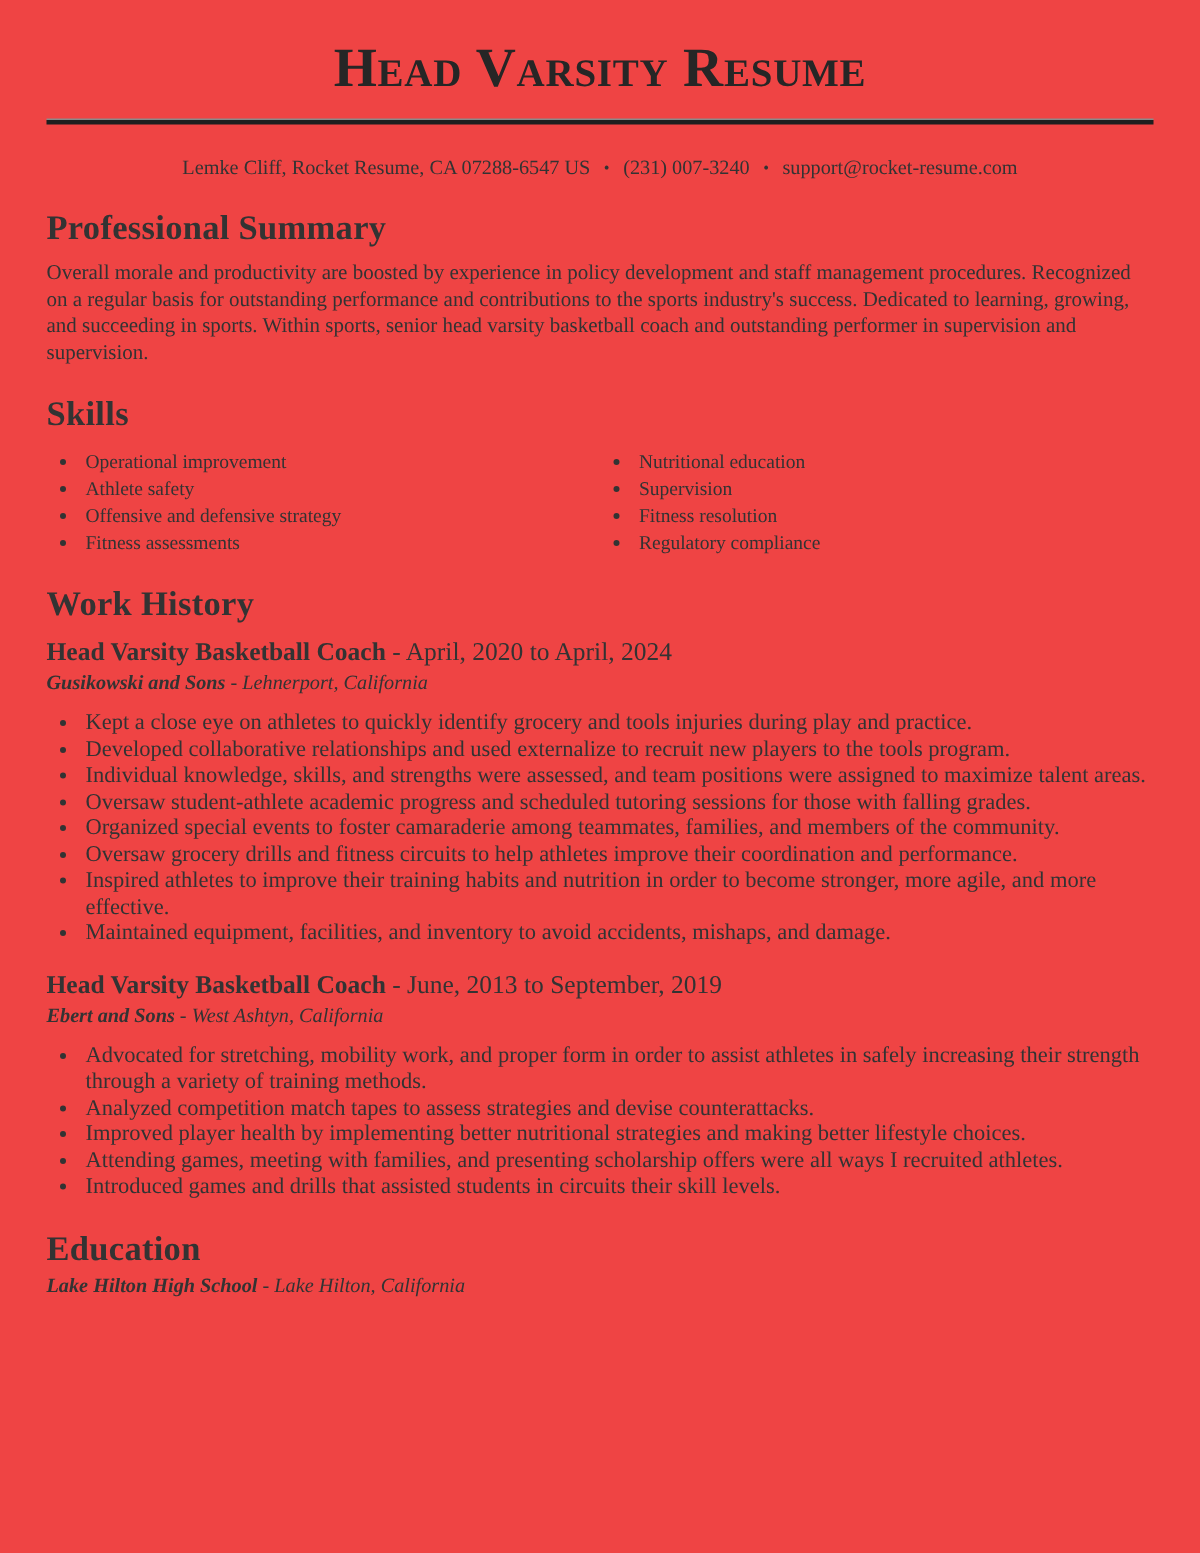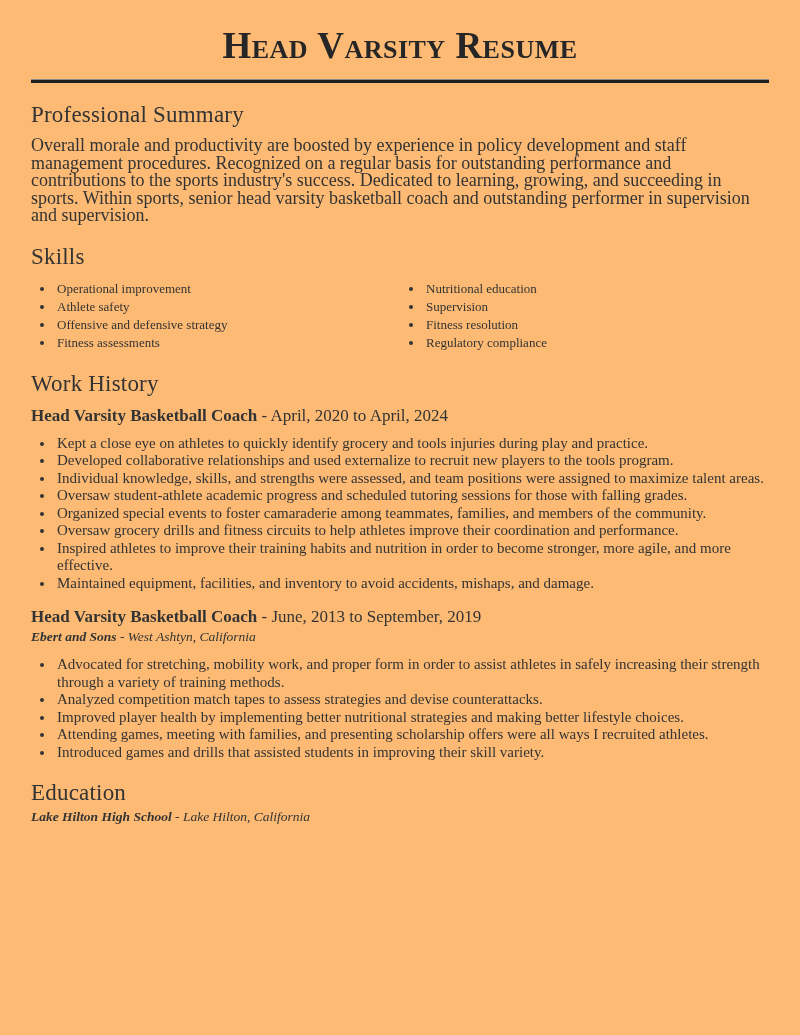--- a/index.html
+++ b/index.html
@@ -8,21 +8,21 @@
     width: 800px;
     height: 1035px;
     font-family: "Liberation Serif", "DejaVu Serif", serif;
     color: #333333;
     overflow: hidden;
   }
   .page {
     width: 800px;
     height: 1035px;
     padding: 26px 31px 0 31px;
-    background: #fdba74;
+    background: #ef4444;
   }
   
   .doc-title {
     text-align: center;
     font-variant: small-caps;
     font-weight: 700;
     font-size: 37px;
     line-height: 40px;
     letter-spacing: 0.5px;
     color: #262626;
@@ -43,30 +43,30 @@
   }
   .contact-sep {
     display: inline-block;
     margin: 0 9px;
     font-size: 11px;
     vertical-align: 1px;
   }
   
   h2.section-heading {
     font-size: 23px;
-    font-weight: 400;
+    font-weight: 700;
     line-height: 28px;
     color: #333333;
     letter-spacing: 0.2px;
     margin-top: 18px;
   }
   .summary-heading { margin-top: 23px; }
   .summary-text {
     margin-top: 8px;
-    font-size: 18px;
+    font-size: 14px;
     line-height: 17.5px;
     color: #333333;
   }
   .skills-heading { margin-top: 15px; }
   .skills-columns {
     display: flex;
     margin-top: 9px;
     align-items: center;
   }
   .skills-col { width: 50%; }
@@ -114,20 +114,23 @@
   }
   .edu-school { font-weight: 700; font-family: Liberation Serif, serif; }
 </style>
 </head>
 <body>
 
 <div class="page">
 
   <div class="doc-title">Head Varsity Resume</div>
   <div class="header-rule"></div>
+  <div class="contact-line">
+    <span>Lemke Cliff, Rocket Resume, CA 07288-6547 US</span><span class="contact-sep">•</span><span>(231) 007-3240</span><span class="contact-sep">•</span><span>support@rocket-resume.com</span>
+  </div>
 
   <h2 class="section-heading summary-heading">Professional Summary</h2>
   <p class="summary-text">Overall morale and productivity are boosted by experience in policy development and staff management procedures. Recognized on a regular basis for outstanding performance and contributions to the sports industry's success. Dedicated to learning, growing, and succeeding in sports. Within sports, senior head varsity basketball coach and outstanding performer in supervision and supervision.</p>
 
   <h2 class="section-heading skills-heading">Skills</h2>
   <div class="skills-columns">
     <div class="skills-col">
       <ul class="dot-list">
         <li>Operational improvement</li>
         <li>Athlete safety</li>
@@ -143,20 +146,21 @@
         <li>Regulatory compliance</li>
       </ul>
     </div>
   </div>
 
   <h2 class="section-heading work-heading">Work History</h2>
 
   <div class="job-entry">
     <div class="job-entry-header">
       <div class="job-title-line"><span class="job-title">Head Varsity Basketball Coach</span><span class="job-dates"> - April, 2020 to April, 2024</span></div>
+      <div class="company-line"><span class="company-name">Gusikowski and Sons</span><span class="job-location"> - Lehnerport, California</span></div>
     </div>
     <ul class="dot-list job-bullets">
       <li>Kept a close eye on athletes to quickly identify grocery and tools injuries during play and practice.</li>
       <li>Developed collaborative relationships and used externalize to recruit new players to the tools program.</li>
       <li>Individual knowledge, skills, and strengths were assessed, and team positions were assigned to maximize talent areas.</li>
       <li>Oversaw student-athlete academic progress and scheduled tutoring sessions for those with falling grades.</li>
       <li>Organized special events to foster camaraderie among teammates, families, and members of the community.</li>
       <li>Oversaw grocery drills and fitness circuits to help athletes improve their coordination and performance.</li>
       <li>Inspired athletes to improve their training habits and nutrition in order to become stronger, more agile, and more effective.</li>
       <li>Maintained equipment, facilities, and inventory to avoid accidents, mishaps, and damage.</li>
@@ -166,20 +170,20 @@
   <div class="job-entry">
     <div class="job-entry-header second">
       <div class="job-title-line"><span class="job-title">Head Varsity Basketball Coach</span><span class="job-dates"> - June, 2013 to September, 2019</span></div>
       <div class="company-line"><span class="company-name">Ebert and Sons</span><span class="job-location"> - West Ashtyn, California</span></div>
     </div>
     <ul class="dot-list job-bullets">
       <li>Advocated for stretching, mobility work, and proper form in order to assist athletes in safely increasing their strength through a variety of training methods.</li>
       <li>Analyzed competition match tapes to assess strategies and devise counterattacks.</li>
       <li>Improved player health by implementing better nutritional strategies and making better lifestyle choices.</li>
       <li>Attending games, meeting with families, and presenting scholarship offers were all ways I recruited athletes.</li>
-      <li>Introduced games and drills that assisted students in improving their skill variety.</li>
+      <li>Introduced games and drills that assisted students in circuits their skill levels.</li>
     </ul>
   </div>
 
   <h2 class="section-heading education-heading">Education</h2>
   <div class="edu-school-line"><span class="edu-school">Lake Hilton High School</span><span> - Lake Hilton, California</span></div>
 
 </div>
 
 </body></html>

